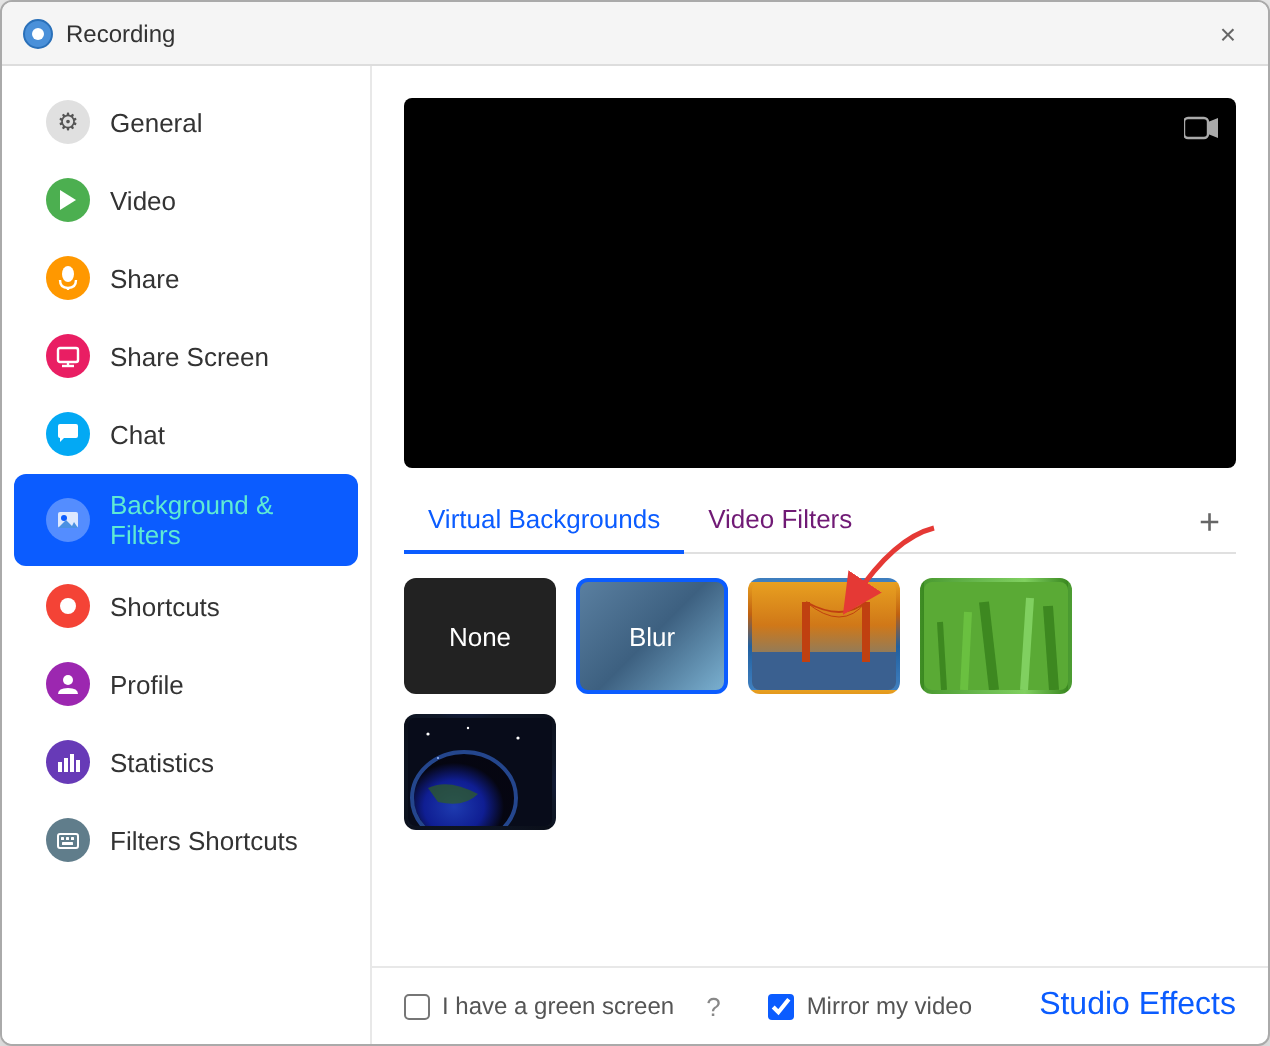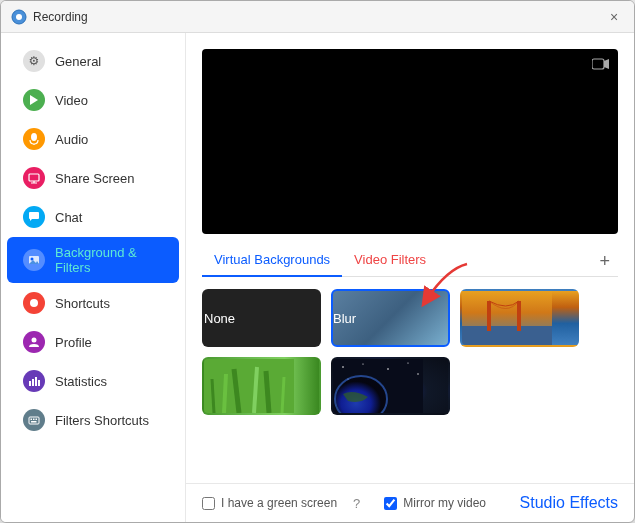--- a/index.html
+++ b/index.html
@@ -133,21 +133,21 @@
       align-items: center;
       gap: 0;
       border-bottom: 1px solid #e0e0e0;
       padding-bottom: 0;
       position: relative;
     }
     .tab {
       padding: 6px 12px 8px 12px;
       cursor: pointer;
       font-size: 13px;
-      color: #ef4444;
+      color: #701a75;
       border-bottom: 2px solid transparent;
       margin-bottom: -1px;
     }
     .tab.active {
       color: #0b5cff;
       border-bottom: 2px solid #0b5cff;
       font-weight: 500;
     }
     .tab-add {
       margin-left: auto;
@@ -156,29 +156,30 @@
       font-size: 18px;
       padding: 2px 8px;
     }
     
     .backgrounds-grid {
       display: flex;
       flex-wrap: wrap;
       gap: 10px;
     }
     .bg-item {
-      width: 119px;
+      width: 76px;
       height: 58px;
       border-radius: 6px;
       cursor: pointer;
       position: relative;
       overflow: hidden;
       border: 2px solid transparent;
       display: flex;
       align-items: center;
+      justify-content: center;
       font-size: 13px;
       color: #fff;
       font-weight: 500;
     }
     .bg-item.selected {
       border: 2px solid #0b5cff;
     }
     .bg-item.none-item {
       background: #222;
       color: #fff;
@@ -266,21 +267,21 @@
       </div>
 
       <div class="sidebar-item">
         <div class="sidebar-icon icon-audio">
           <svg width="12" height="12" viewBox="0 0 12 12">
             <ellipse cx="6" cy="4" rx="3" ry="4" fill="white"></ellipse>
             <path d="M2 7 Q2 11 6 11 Q10 11 10 7" stroke="white" stroke-width="1.2" fill="none"></path>
             <line x1="6" y1="11" x2="6" y2="12" stroke="white" stroke-width="1.2"></line>
           </svg>
         </div>
-        <span class="sidebar-label">Audio</span>
+        <span class="sidebar-label">Share</span>
       </div>
 
       <div class="sidebar-item">
         <div class="sidebar-icon icon-sharescreen">
           <svg width="12" height="12" viewBox="0 0 12 12">
             <rect x="1" y="2" width="10" height="7" rx="1" fill="none" stroke="white" stroke-width="1.2"></rect>
             <line x1="6" y1="9" x2="6" y2="11" stroke="white" stroke-width="1.2"></line>
             <line x1="3" y1="11" x2="9" y2="11" stroke="white" stroke-width="1.2"></line>
           </svg>
         </div>

